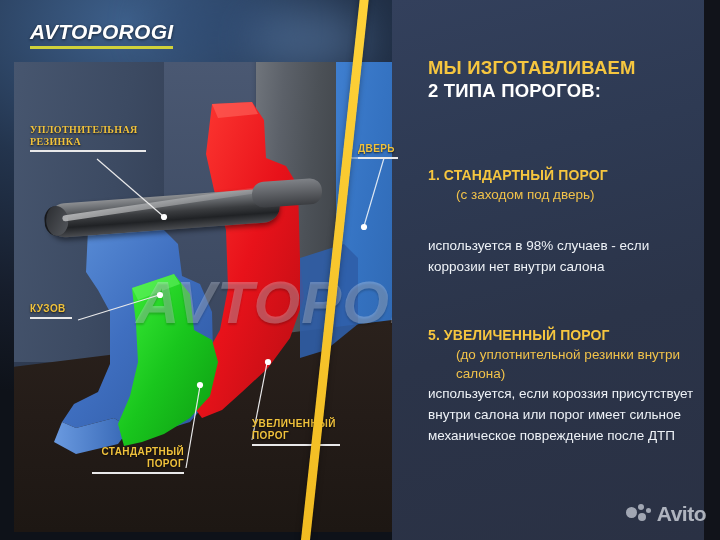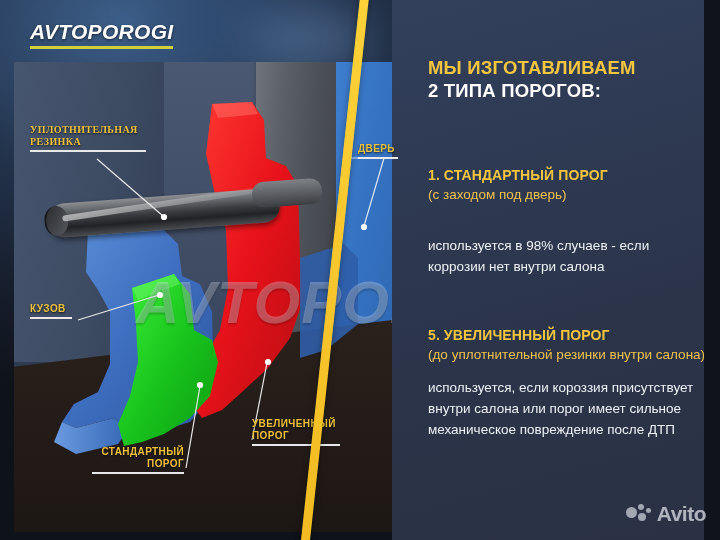--- a/index.html
+++ b/index.html
@@ -130,29 +130,29 @@
 
   .headline{font-size:18.5px;font-weight:800;line-height:23px;letter-spacing:.2px;}
   .headline .l1{color:#f6c63f;}
   .headline .l2{color:#ffffff;}
 
   .sect{margin-top:0;}
   .sect-title{
     color:#f6c63f;font-size:14px;font-weight:800;line-height:19px;letter-spacing:.1px;
   }
   .sect-sub{
-    color:#f1c24a;font-size:13.5px;font-weight:400;line-height:19px;
+    color:#f1c24a;font-size:13.5px;font-weight:400;line-height:19px;margin-left:28px;
   }
   .sect-body{
     color:#eef2f7;font-size:13.5px;font-weight:400;line-height:21px;
   }
   #sect1{position:absolute;left:36px;top:166px;width:280px;}
   #sect1 .sect-body{margin-top:31px;}
   #sect2{position:absolute;left:36px;top:326px;width:292px;}
-  #sect2 .sect-body{margin-top:13px;}
+  #sect2 .sect-body{}
 
   
   .brand{position:absolute;left:30px;top:20px;z-index:20;}
   .brand .word{
     color:#ffffff;font-size:21px;font-weight:800;font-style:italic;letter-spacing:.3px;
     text-shadow:0 1px 3px rgba(0,0,0,.6);
   }
   .brand .ul{height:3px;background:#cfd13a;margin-top:2px;width:100%;}
 
   

